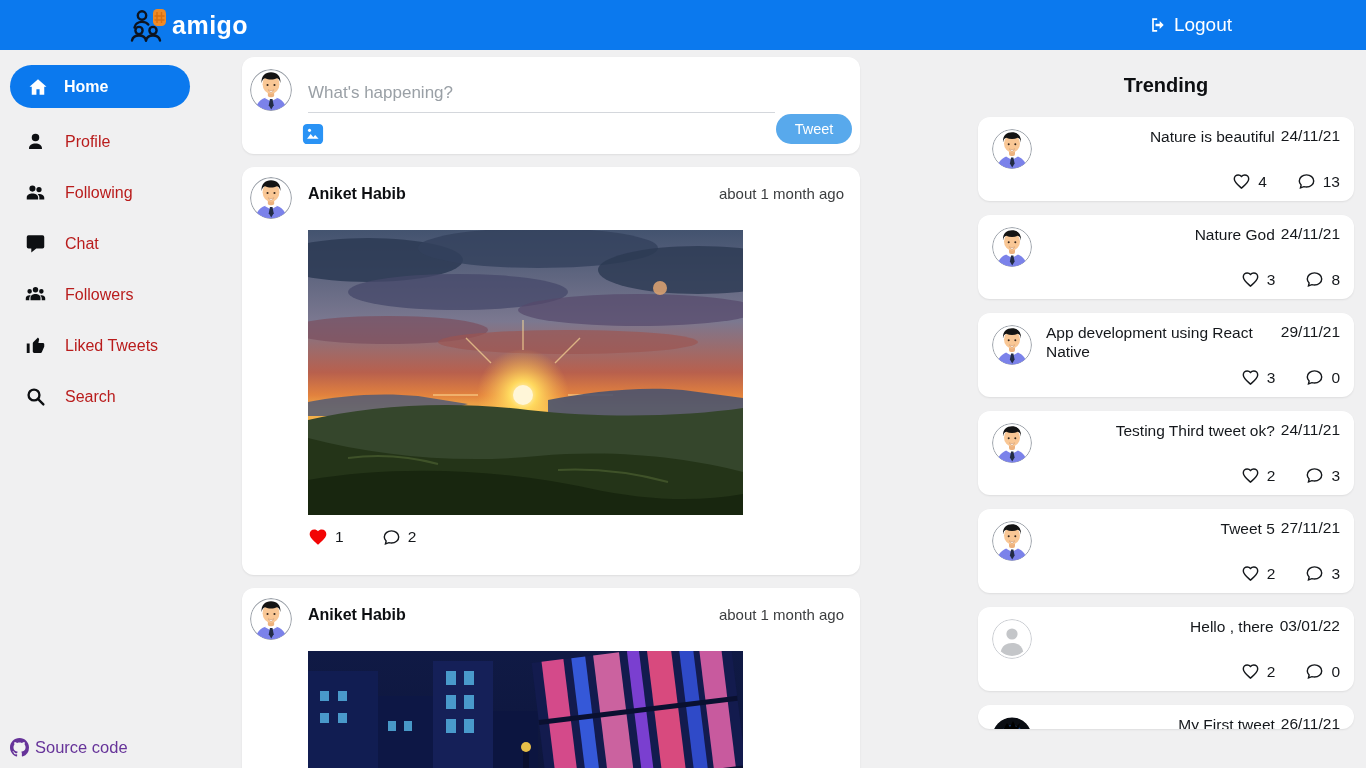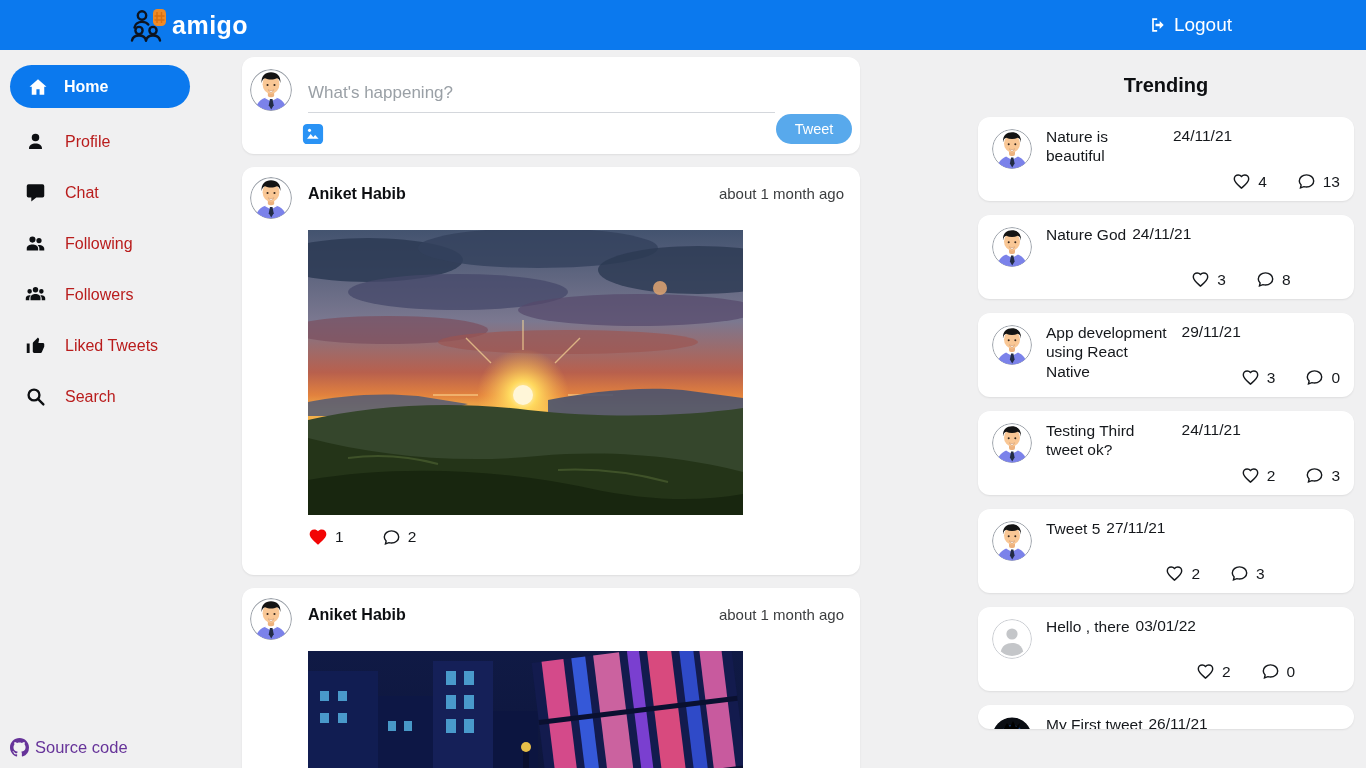--- a/index.html
+++ b/index.html
@@ -79,21 +79,21 @@
 
   
   .right { position:absolute; left:978px; top:50px; width:376px; }
   .trend-title { text-align:center; font-size:20px; font-weight:700; color:#0d0f12; margin:24px 0 20px; }
   .trend-card {
     background:#fff; border-radius:12px; box-shadow:0 1px 2px rgba(0,0,0,.08);
     height:84px; margin-bottom:14px; padding:10px 14px; display:flex; cursor:pointer;
   }
   .trend-card.clipped { height:24px; overflow:hidden; margin-bottom:0; }
   .trend-card .avatar40 { width:40px; height:40px; margin-top:2px; }
-  .trend-body { flex:1; margin-left:14px; display:flex; flex-direction:row; }
+  .trend-body { flex:1; margin-left:14px; display:flex; flex-direction:column;align-items:flex-end; }
   .trend-top { display:flex; }
   .trend-text { flex:1; font-size:15.5px; color:#15181c; line-height:1.25; padding-right:6px; }
   .trend-date { font-size:15.5px; color:#15181c; white-space:nowrap; }
   .trend-acts { margin-top:auto; display:flex; align-items:center; gap:30px; }
   .trend-acts .act { font-size:15.5px; }
 </style>
 </head>
 <body>
 
 <svg width="0" height="0" style="position:absolute">
@@ -212,29 +212,29 @@
   </div>
   <nav class="nav-list">
     <div class="nav-item">
       <svg class="ic">
           <use href="#i-user"></use>
         </svg>
       <span>Profile</span>
     </div>
     <div class="nav-item">
       <svg class="ic">
-          <use href="#i-chat"></use>
-        </svg>
-      <span>Chat</span>
+          <use href="#i-users2"></use>
+        </svg>
+      <span>Following</span>
     </div>
     <div class="nav-item">
       <svg class="ic">
-          <use href="#i-users2"></use>
-        </svg>
-      <span>Following</span>
+          <use href="#i-chat"></use>
+        </svg>
+      <span>Chat</span>
     </div>
     <div class="nav-item">
       <svg class="ic">
           <use href="#i-users3"></use>
         </svg>
       <span>Followers</span>
     </div>
     <div class="nav-item">
       <svg class="ic">
           <use href="#i-thumb"></use>

